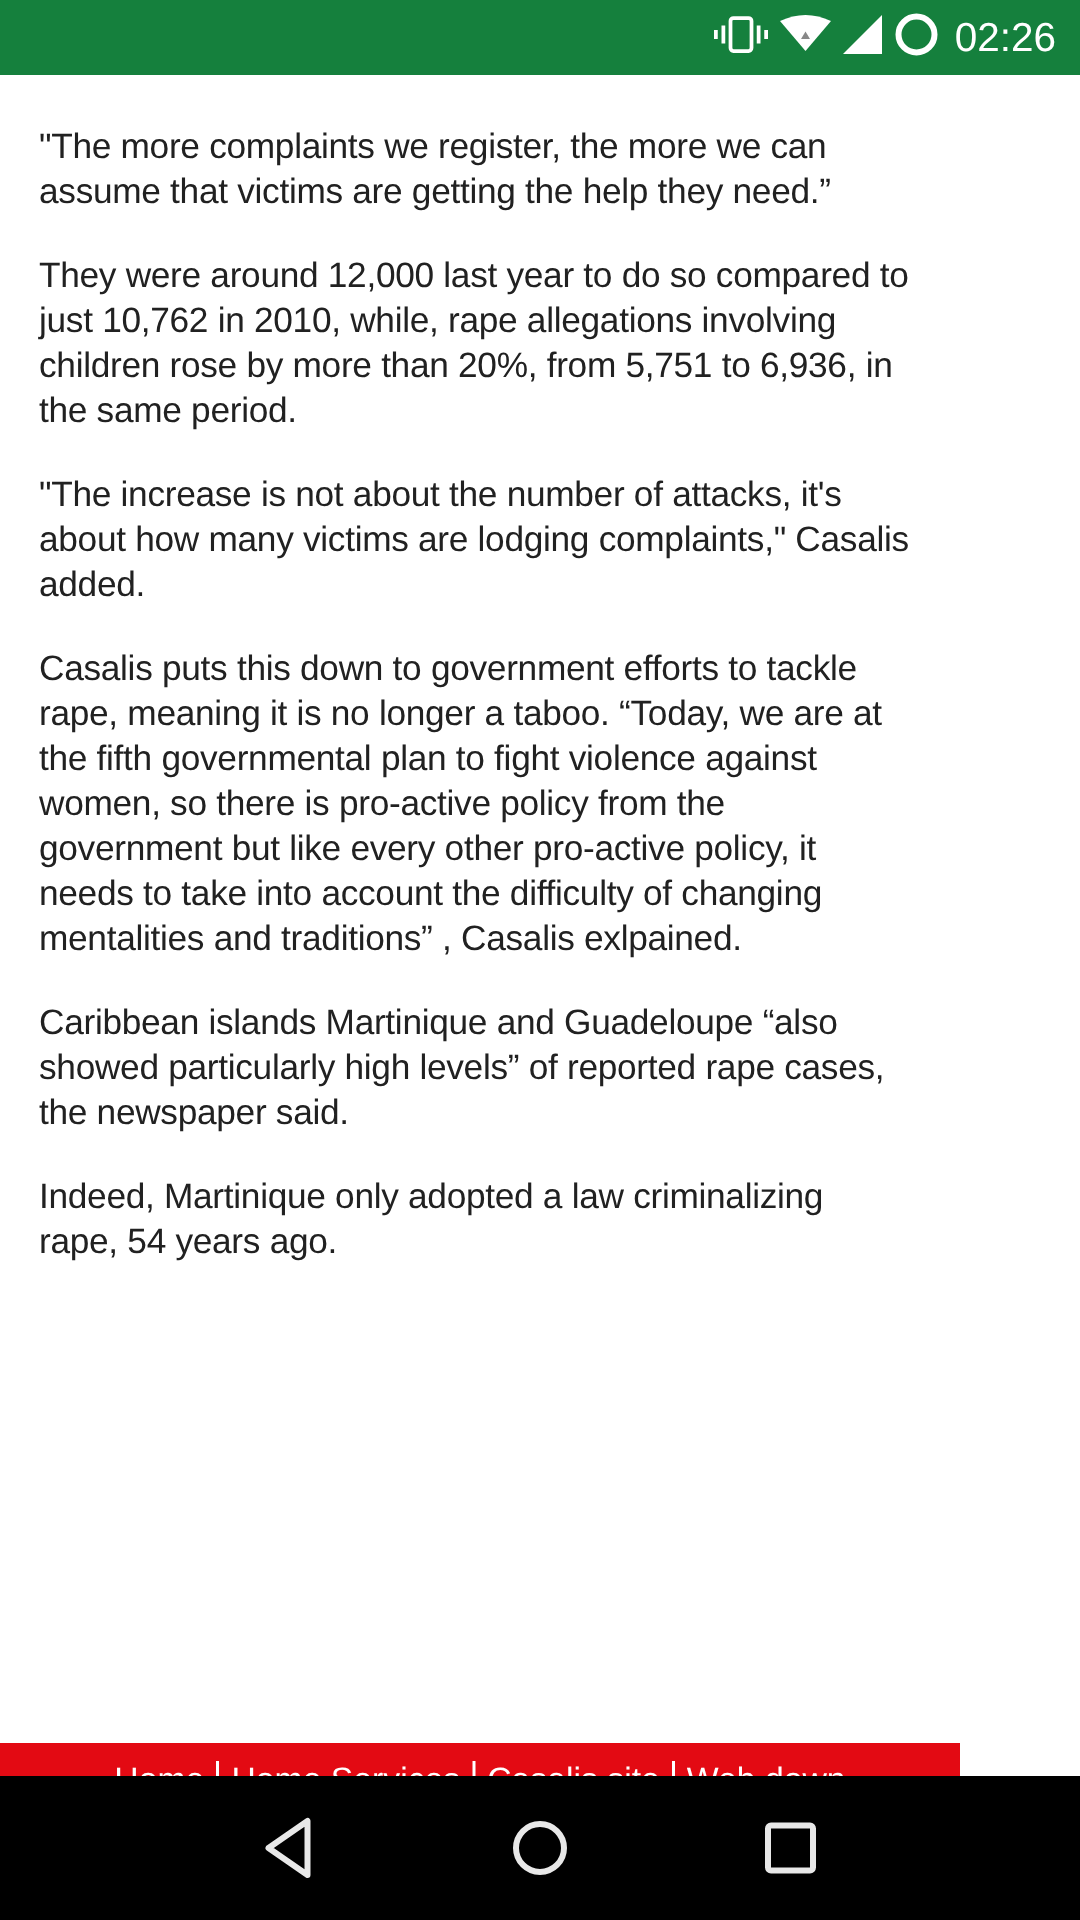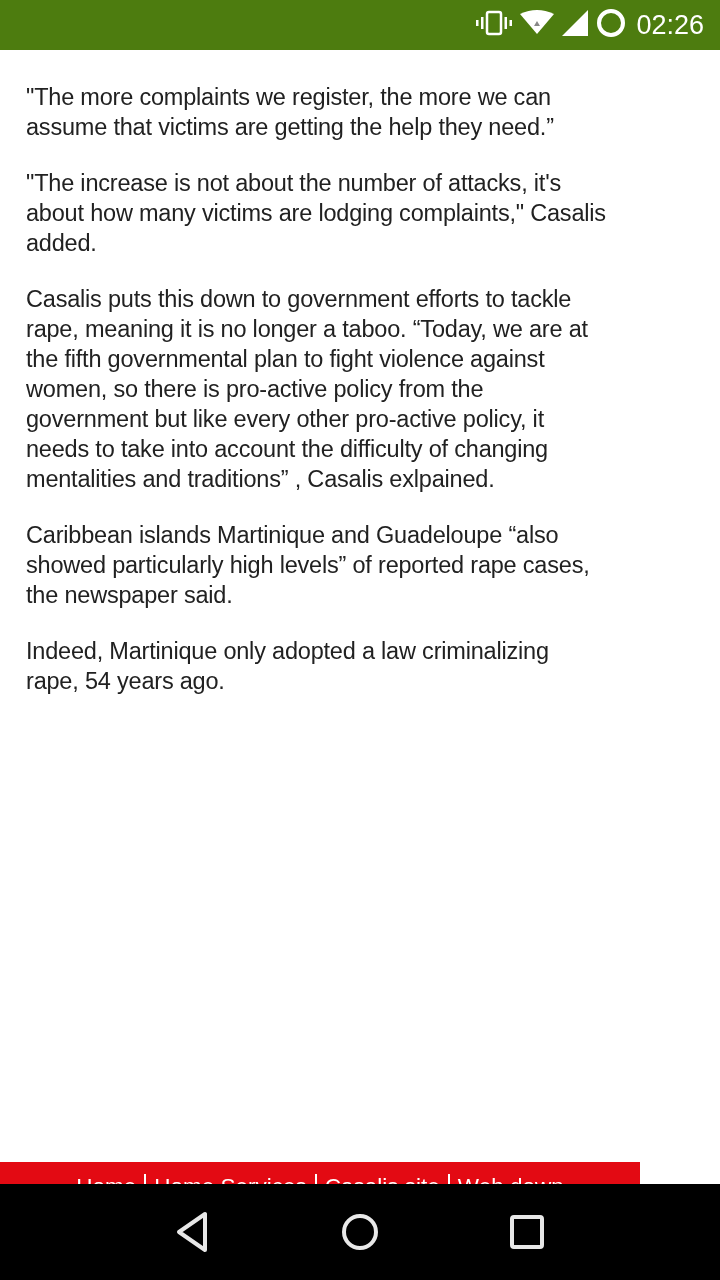--- a/index.html
+++ b/index.html
@@ -16,21 +16,21 @@
                 display:flex; align-items:center; justify-content:center; color:#fff; font-size:22.5px; }
   .footer-bar a { color:#fff; text-decoration:none; }
   .footer-bar .sep { display:inline-block; width:2px; height:26px; background:#fff; margin:0 8px; }
   .navbar { position:absolute; top:1184px; left:0; width:720px; height:96px; background:#000;
             display:flex; align-items:center; justify-content:space-around; padding:0 110px; box-sizing:border-box; }
   .navbtn { width:60px; height:60px; display:flex; align-items:center; justify-content:center; }
 </style>
 </head>
 <body>
 
-<div class="statusbar" style="background: #4d7c0f; padding-left: 36px;">
+<div class="statusbar" style="background: #15803d; padding-left: 36px;">
   <div class="icons">
     <span>
       <svg width="36" height="26" viewBox="0 0 36 26">
           <rect x="11" y="2" width="14" height="22" rx="2" fill="none" stroke="#fff" stroke-width="2.5"></rect>
           <rect x="5" y="7" width="2.5" height="12" fill="#fff"></rect>
           <rect x="28.5" y="7" width="2.5" height="12" fill="#fff"></rect>
           <rect x="0" y="10" width="2.5" height="6" fill="#fff"></rect>
           <rect x="33.5" y="10" width="2.5" height="6" fill="#fff"></rect>
         </svg>
     </span>
@@ -50,20 +50,21 @@
           <circle cx="15" cy="15" r="12" fill="none" stroke="#fff" stroke-width="4"></circle>
         </svg>
     </span>
   </div>
   <span class="time">02:26</span>
 </div>
 
 <div class="content">
   <p class="partial">told RFI.</p>
   <p>"The more complaints we register, the more we can assume that victims are getting the help they need.”</p>
+  <p>They were around 12,000 last year to do so compared to just 10,762 in 2010, while, rape allegations involving children rose by more than 20%, from 5,751 to 6,936, in the same period.</p>
   <p>"The increase is not about the number of attacks, it's about how many victims are lodging complaints," Casalis added.</p>
   <p>Casalis puts this down to government efforts to tackle rape, meaning it is no longer a taboo. “Today, we are at the fifth governmental plan to fight violence against women, so there is pro-active policy from the government but like every other pro-active policy, it needs to take into account the difficulty of changing mentalities and traditions” , Casalis exlpained.</p>
   <p>Caribbean islands Martinique and Guadeloupe “also showed particularly high levels” of reported rape cases, the newspaper said.</p>
   <p>Indeed, Martinique only adopted a law criminalizing rape, 54 years ago.</p>
 </div>
 
 <div class="footer-bar" style="background: rgb(227, 10, 19);">
   <a>Home</a>
   <span class="sep"></span>
   <a>Home Services</a>

